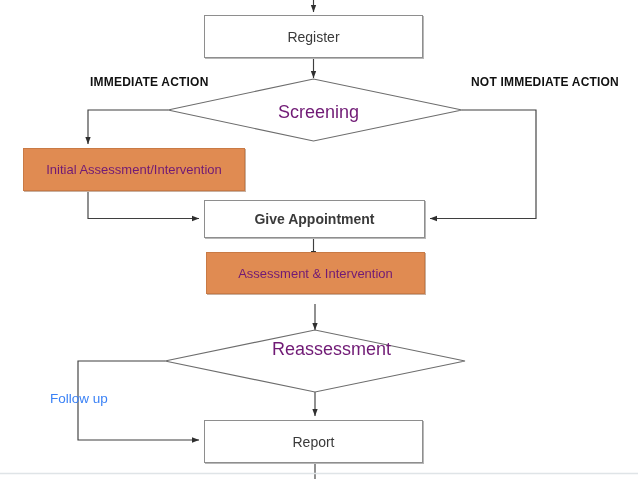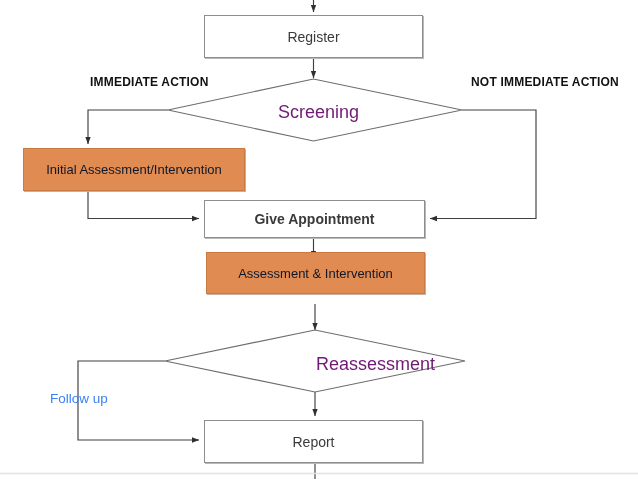--- a/index.html
+++ b/index.html
@@ -36,21 +36,21 @@
     background: #ffffff;
     border: 1px solid #8e8e8e;
     box-shadow: 1px 1px 0 0 #b8b8b8;
     color: #3a3a3a;
     font-size: 14px;
   }
   .orange {
     background: #e08b52;
     border: 1px solid #c97a45;
     box-shadow: 1px 1px 0 0 #c8b0a0;
-    color: #0f172a;
+    color: #701a75;
     font-size: 13px;
   }
   .diamond-label {
     position: absolute;
     color: #701a75;
     font-size: 18px;
     white-space: nowrap;
   }
   .side-label {
     position: absolute;
@@ -65,21 +65,21 @@
     font-size: 13.5px;
     color: #3b82f6;
     white-space: nowrap;
   }
   #node-register    { left: 204px; top: 15px;  width: 219px; height: 43px; }
   #node-initial     { left: 23px;  top: 148px; width: 222px; height: 43px; }
   #node-appointment { left: 204px; top: 200px; width: 221px; height: 38px; font-weight: bold; }
   #node-assessment  { left: 206px; top: 252px; width: 219px; height: 42px; }
   #node-report      { left: 204px; top: 420px; width: 219px; height: 43px; }
   #label-screening     { left: 278px; top: 102px; }
-  #label-reassessment  { left: 272px; top: 354px; margin-left: 44px; }
+  #label-reassessment  { left: 272px; top: 339px; }
   #label-immediate     { left: 43px;  top: 75px; margin-left: 47px; }
   #label-not-immediate { left: 471px; top: 75px; text-align: right; }
   #label-followup      { left: 50px;  top: 391px; }
 </style>
 </head>
 <body>
 
 <div id="canvas">
 
   <svg id="wires" viewBox="0 0 638 479" xmlns="http://www.w3.org/2000/svg">

